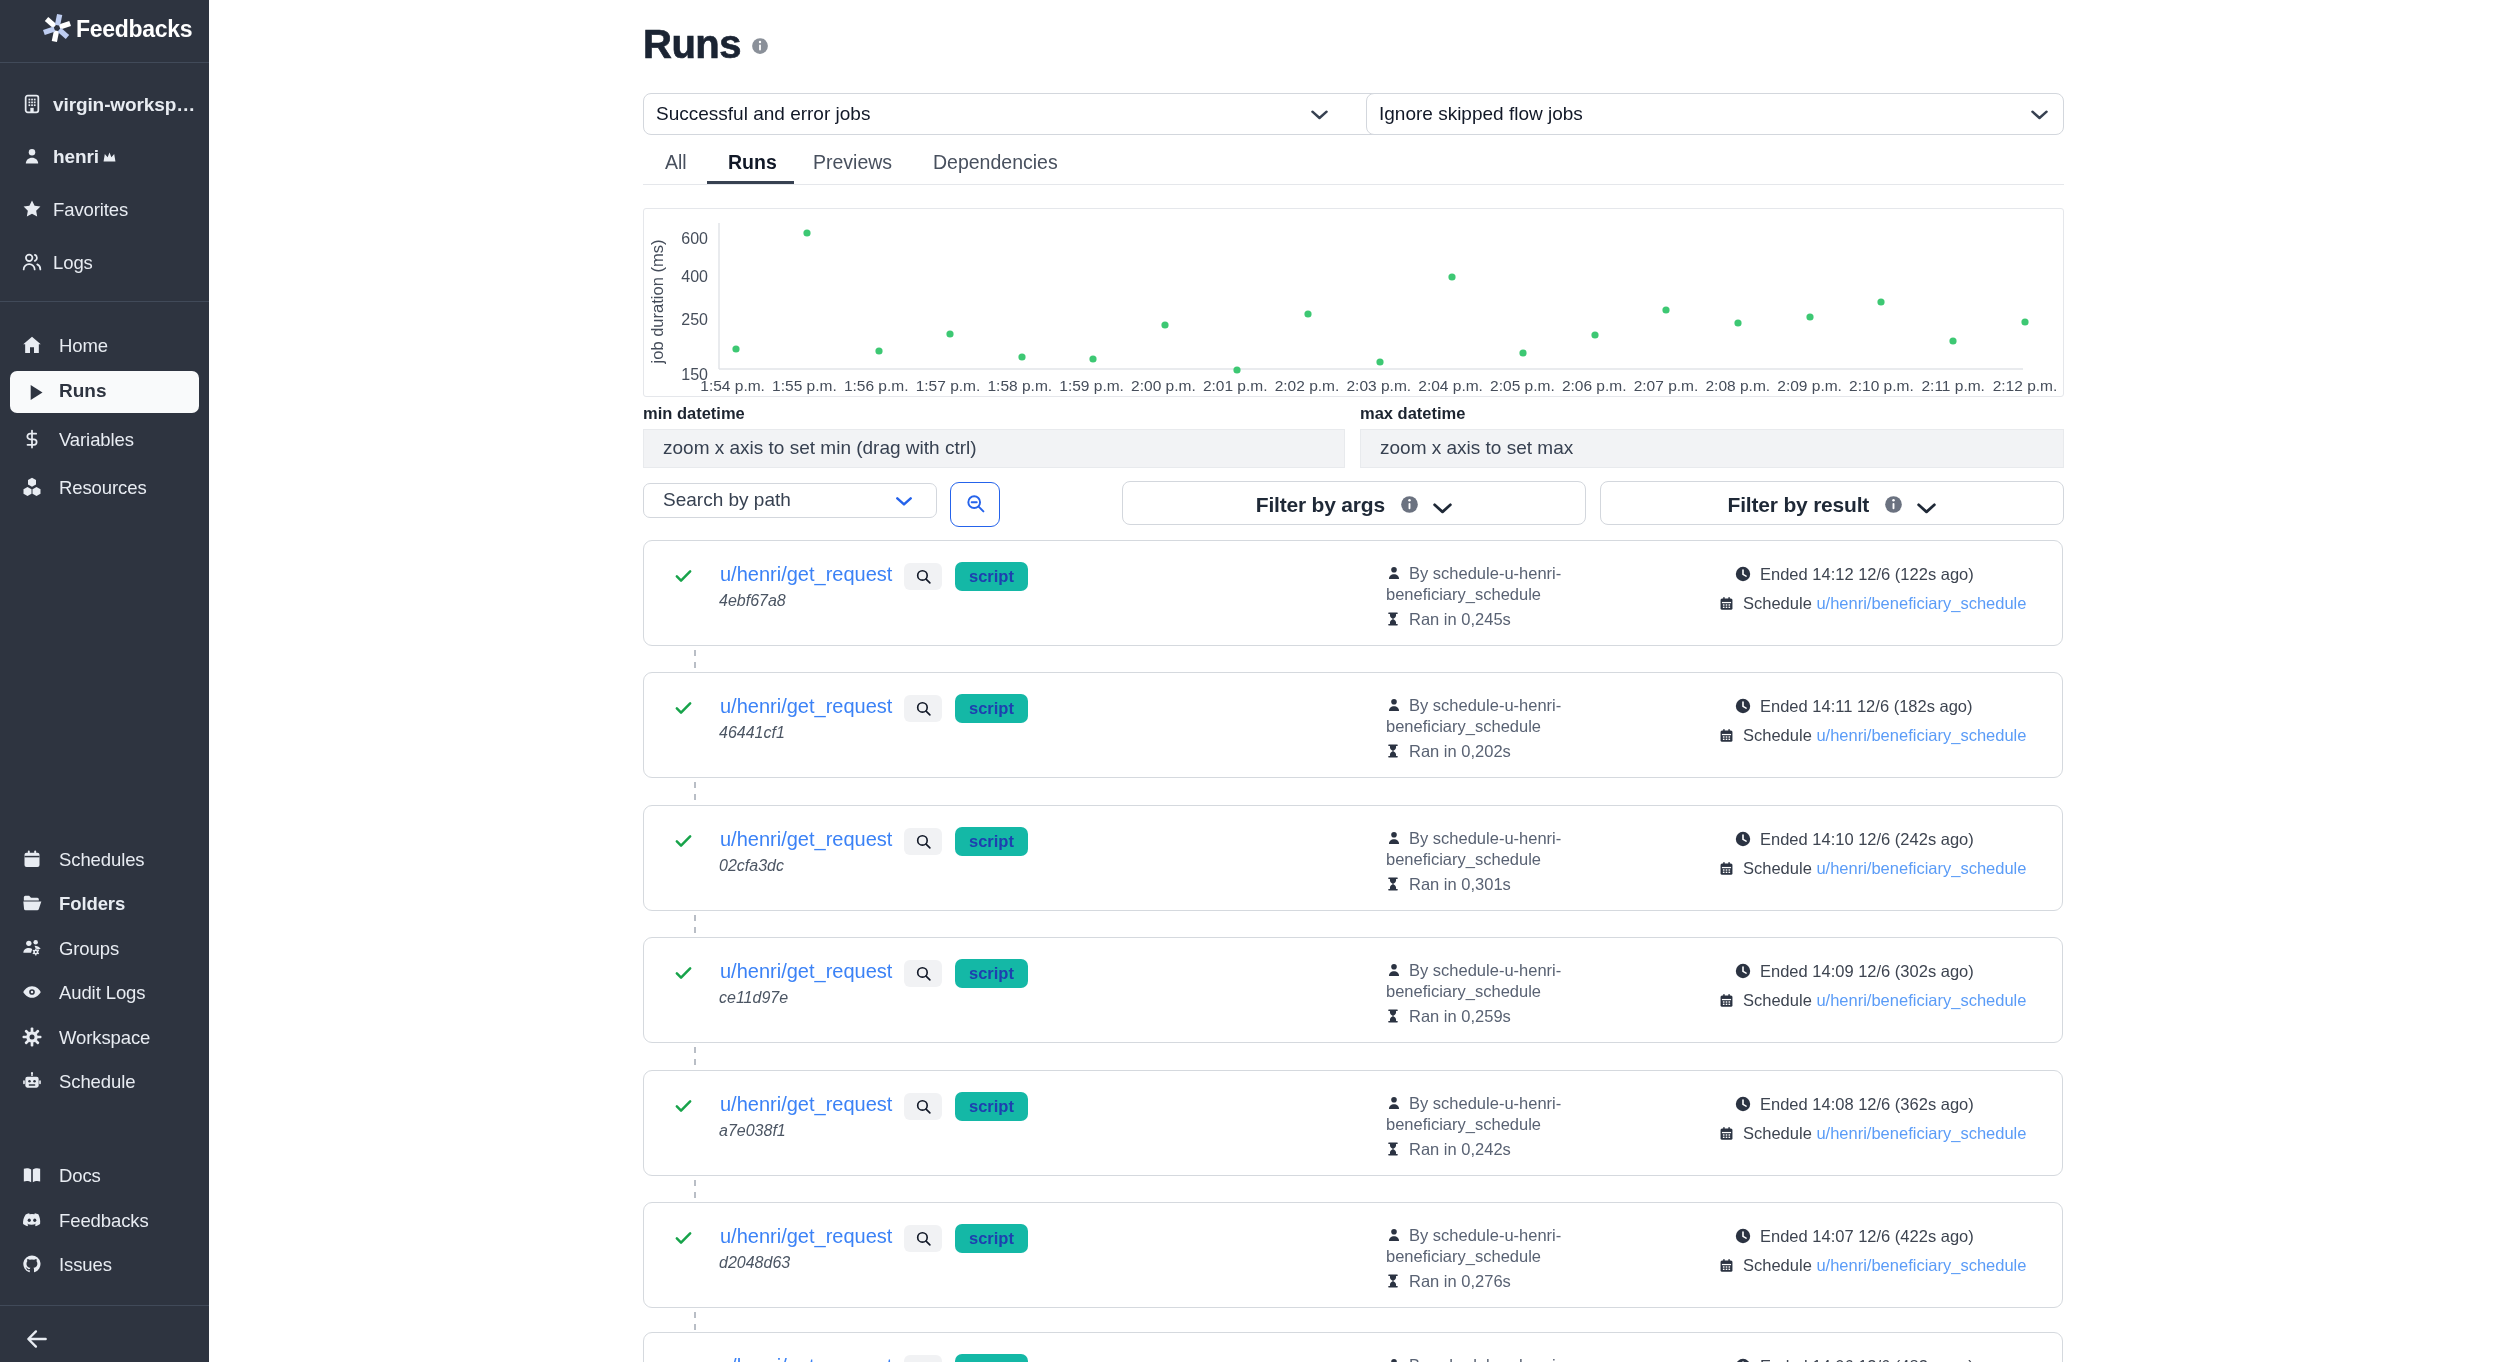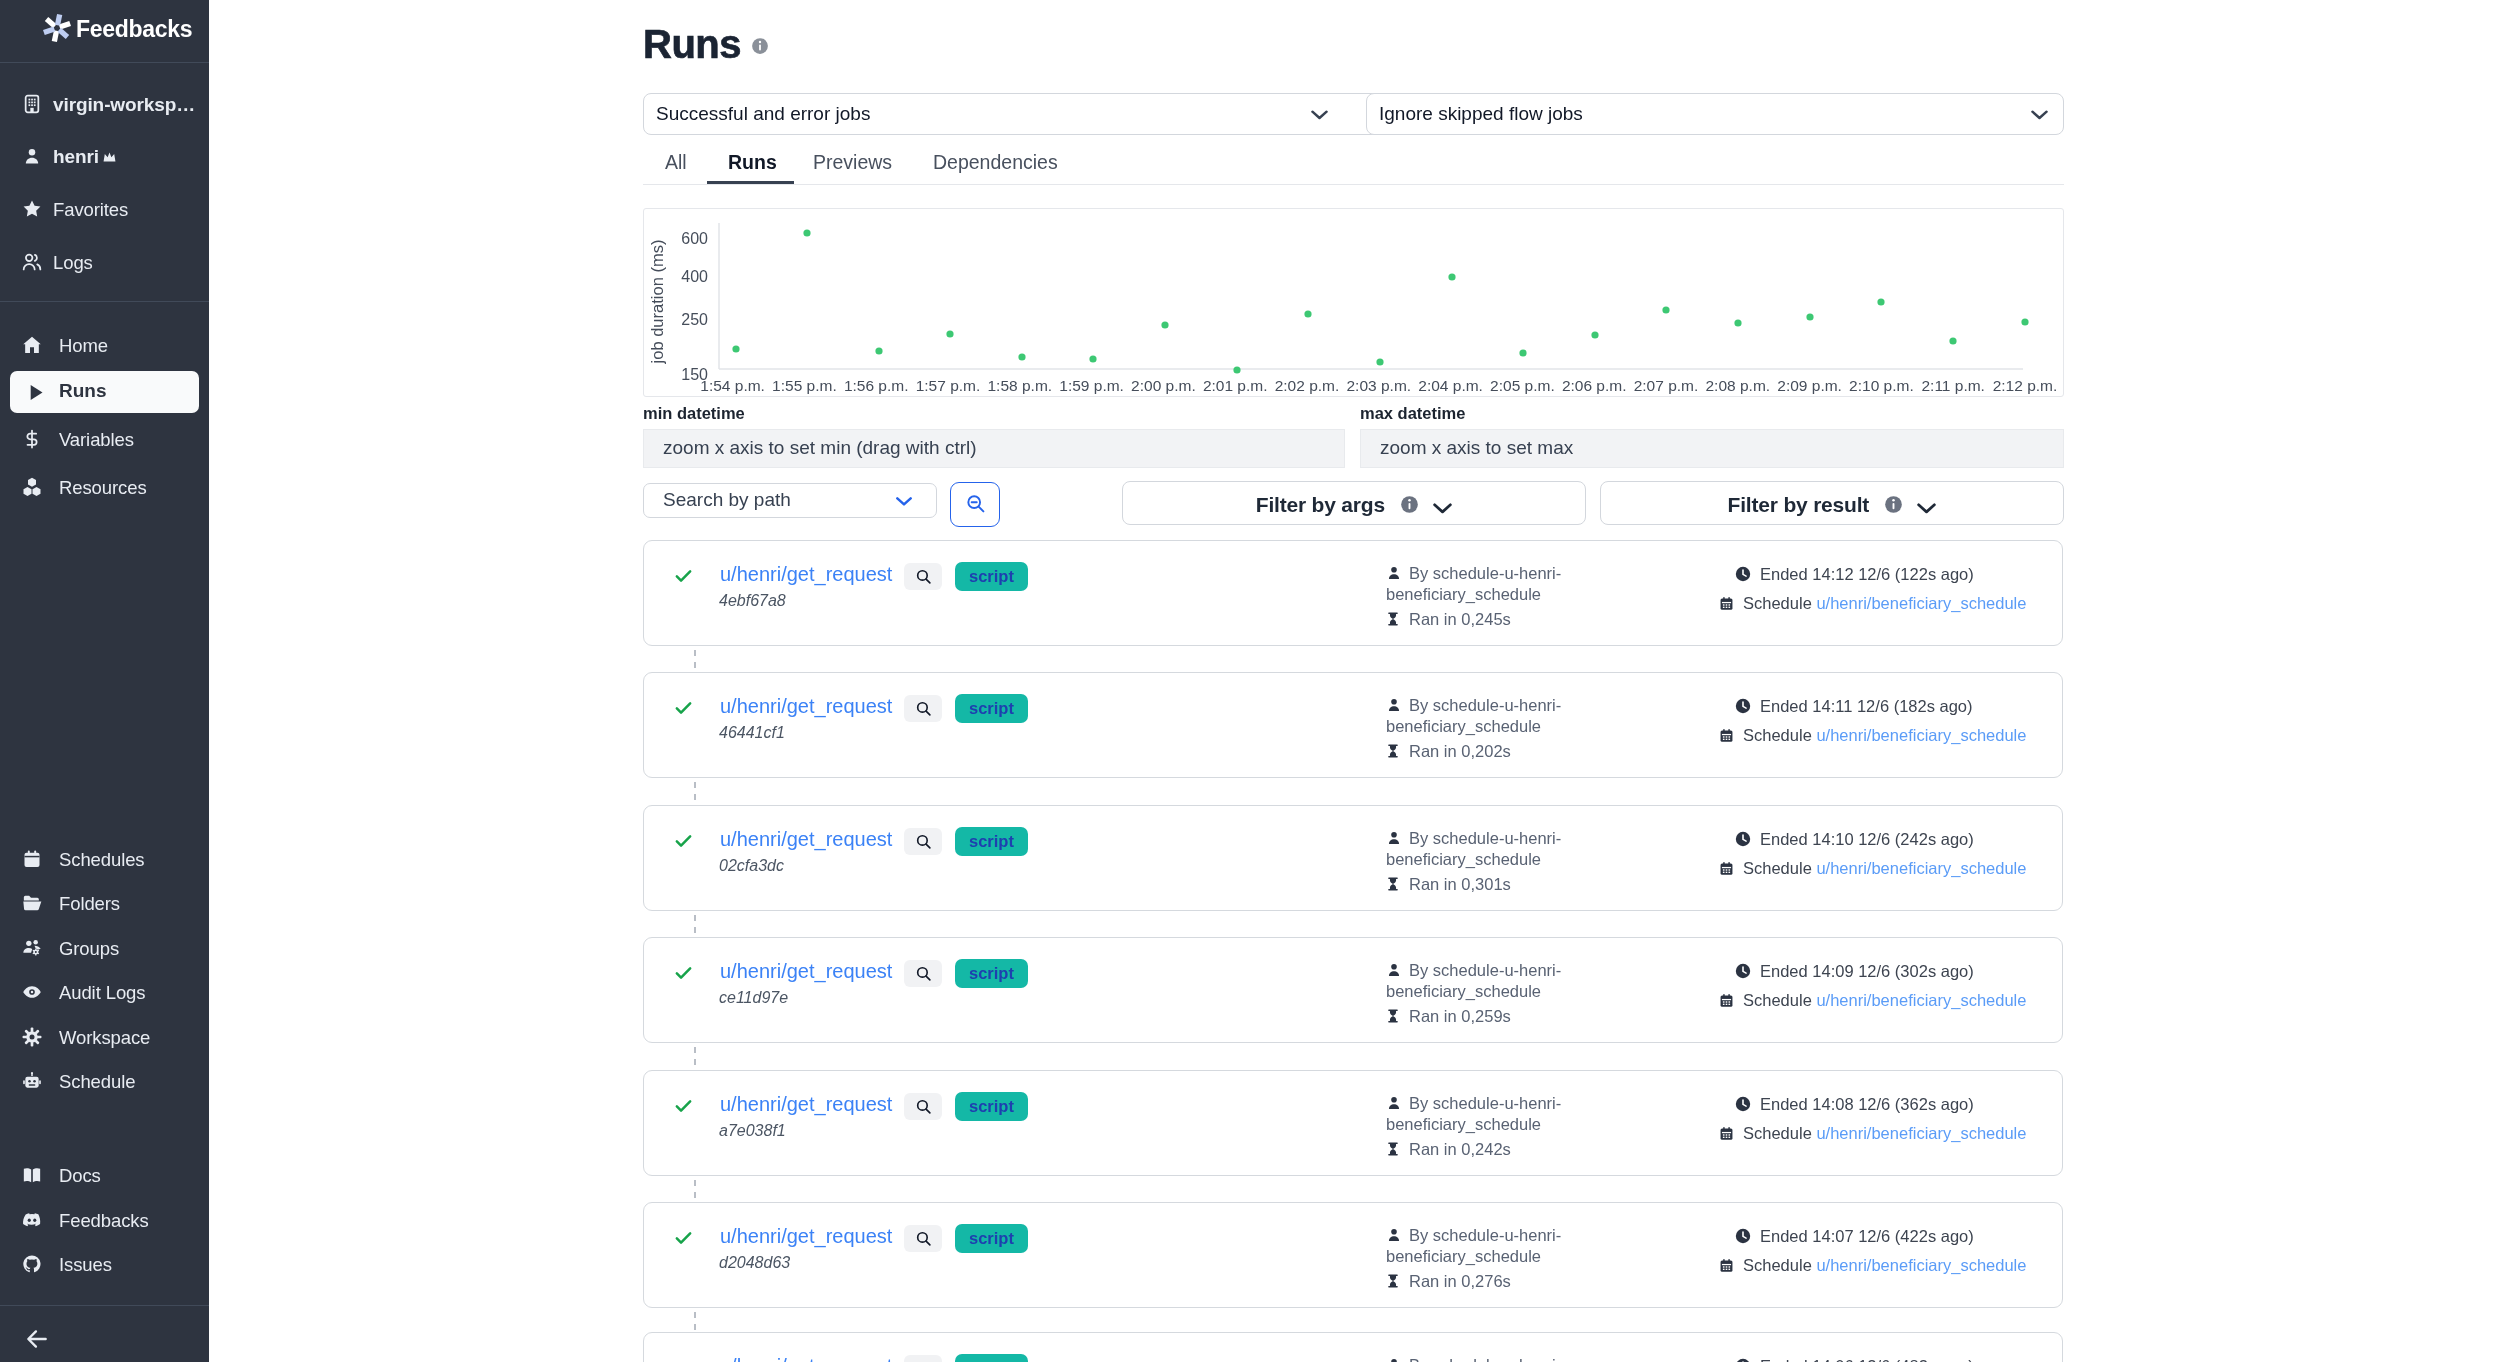--- a/index.html
+++ b/index.html
@@ -168,21 +168,21 @@
       </span>
       <span class="slb" style="left:59px;font-size:18.5px;font-weight:400;opacity:1.0">Schedules</span>
     </div>
     <div class="srow" style="top:893px">
       <span class="sic" style="left:22px">
         <svg class="" width="20" height="20" viewBox="0 0 24 24">
           <path d="M2.2 5.2 a1.8 1.8 0 0 1 1.8 -1.8 h4.6 l2.2 2.3 h7.6 a1.8 1.8 0 0 1 1.8 1.8 v1.4 H2.2 Z" fill="#e8ecf2"></path>
           <path d="M1.6 10.3 h19.6 l2 .0 -3.1 9.2 a1.9 1.9 0 0 1 -1.8 1.3 H4.3 a1.9 1.9 0 0 1 -1.8 -1.3 Z" fill="#e8ecf2"></path>
         </svg>
       </span>
-      <span class="slb" style="left:59px;font-size:18.5px;font-weight:400;opacity:1.0">Folders</span>
+      <span class="slb" style="left:59px;font-size:18.5px;font-weight:700;opacity:1.0">Folders</span>
     </div>
     <div class="srow" style="top:938px">
       <span class="sic" style="left:22px">
         <svg class="" width="20" height="20" viewBox="0 0 24 24">
           <circle cx="8.2" cy="6.4" r="3.2" fill="#e8ecf2"></circle>
           <path d="M1.6 17.8 c0-3.5 2.9-5.8 6.6-5.8 1.6 0 3 .5 4.1 1.2 l-1.4 4.6 Z" fill="#e8ecf2"></path>
           <circle cx="16.4" cy="5" r="2.7" fill="#e8ecf2"></circle>
           <path d="M15 9.2 a9 9 0 0 1 7.4 3.7 l-3.5 1.3 -2.7-2.3 Z" fill="#e8ecf2"></path>
           <g fill="#e8ecf2">
             <circle cx="16.6" cy="16.8" r="2.1" fill="none" stroke="#e8ecf2" stroke-width="1.8"></circle>

